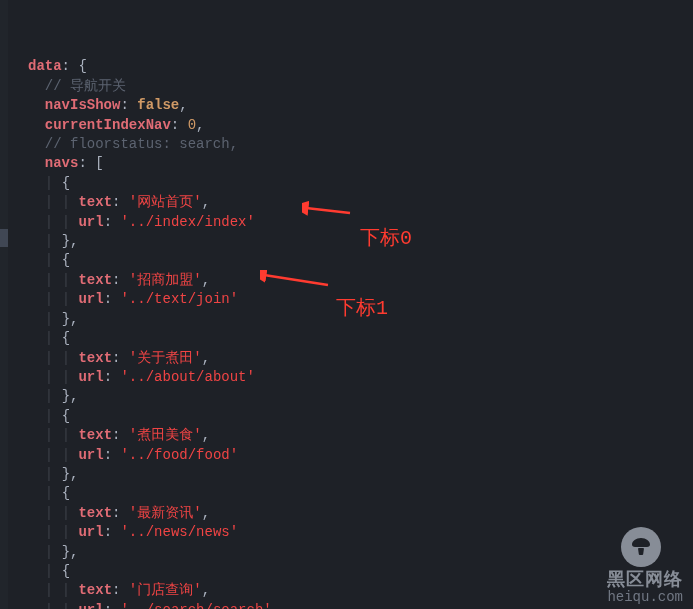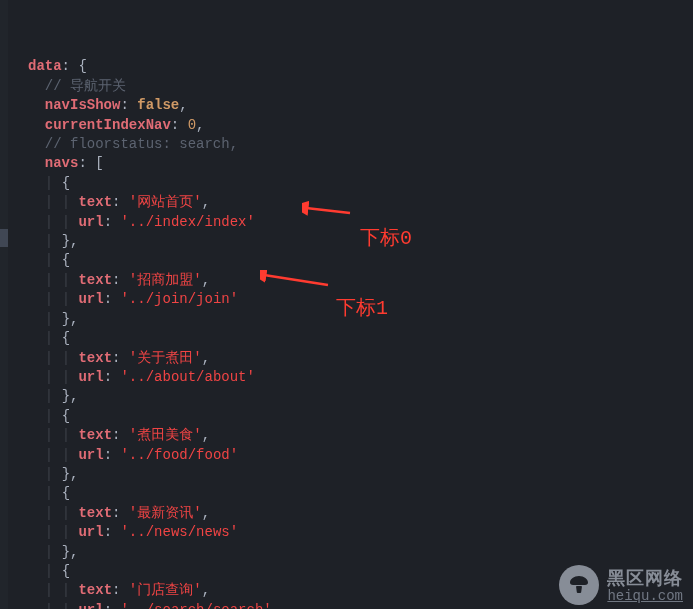--- a/index.html
+++ b/index.html
@@ -54,20 +54,21 @@
 }
 .watermark {
   position: absolute;
   right: 10px;
   bottom: 4px;
   display: flex;
   align-items: center;
   color: #878e9a;
   opacity: 0.85;
   pointer-events: none;
+  flex-direction: column;
 }
 .watermark .wm-icon {
   width: 40px; height: 40px;
   border-radius: 50%;
   background: #9aa0ab;
   display: flex;
   align-items: center;
   justify-content: center;
   margin-right: 8px;
 }
@@ -78,21 +79,20 @@
   font-size: 18px;
   font-weight: bold;
   color: #9aa0ab;
   letter-spacing: 1px;
 }
 .watermark .wm-text .dom {
   font-size: 14px;
   color: #7f8693;
   text-align: right;
   margin-top: -2px;
-  text-decoration: underline;
 }
 </style>
 </head>
 <body>
 
 <div class="gutter">
   <div class="gutter-mark" style="top:229px;"></div>
 </div>
 
 <div class="code">
@@ -101,21 +101,21 @@
 <span class="indent-guide">  </span><span class="c-key">navIsShow</span><span class="c-punc">: </span><span class="c-bool">false</span><span class="c-punc">,</span>
 <span class="indent-guide">  </span><span class="c-key">currentIndexNav</span><span class="c-punc">: </span><span class="c-num">0</span><span class="c-punc">,</span>
 <span class="indent-guide">  </span><span class="c-comment">// floorstatus: search,</span>
 <span class="indent-guide">  </span><span class="c-key">navs</span><span class="c-punc">: </span><span class="c-punc">[</span>
 <span class="indent-guide">  </span><span class="indent-guide">| </span><span class="c-punc">{</span>
 <span class="indent-guide">  </span><span class="indent-guide">| </span><span class="indent-guide">| </span><span class="c-key">text</span><span class="c-punc">: </span><span class="c-str">'网站首页'</span><span class="c-punc">,</span>
 <span class="indent-guide">  </span><span class="indent-guide">| </span><span class="indent-guide">| </span><span class="c-key">url</span><span class="c-punc">: </span><span class="c-str">'../index/index'</span>
 <span class="indent-guide">  </span><span class="indent-guide">| </span><span class="c-punc">}</span><span class="c-punc">,</span>
 <span class="indent-guide">  </span><span class="indent-guide">| </span><span class="c-punc">{</span>
 <span class="indent-guide">  </span><span class="indent-guide">| </span><span class="indent-guide">| </span><span class="c-key">text</span><span class="c-punc">: </span><span class="c-str">'招商加盟'</span><span class="c-punc">,</span>
-<span class="indent-guide">  </span><span class="indent-guide">| </span><span class="indent-guide">| </span><span class="c-key">url</span><span class="c-punc">: </span><span class="c-str">'../join/join'</span>
+<span class="indent-guide">  </span><span class="indent-guide">| </span><span class="indent-guide">| </span><span class="c-key">url</span><span class="c-punc">: </span><span class="c-str">'../text/join'</span>
 <span class="indent-guide">  </span><span class="indent-guide">| </span><span class="c-punc">}</span><span class="c-punc">,</span>
 <span class="indent-guide">  </span><span class="indent-guide">| </span><span class="c-punc">{</span>
 <span class="indent-guide">  </span><span class="indent-guide">| </span><span class="indent-guide">| </span><span class="c-key">text</span><span class="c-punc">: </span><span class="c-str">'关于煮田'</span><span class="c-punc">,</span>
 <span class="indent-guide">  </span><span class="indent-guide">| </span><span class="indent-guide">| </span><span class="c-key">url</span><span class="c-punc">: </span><span class="c-str">'../about/about'</span>
 <span class="indent-guide">  </span><span class="indent-guide">| </span><span class="c-punc">}</span><span class="c-punc">,</span>
 <span class="indent-guide">  </span><span class="indent-guide">| </span><span class="c-punc">{</span>
 <span class="indent-guide">  </span><span class="indent-guide">| </span><span class="indent-guide">| </span><span class="c-key">text</span><span class="c-punc">: </span><span class="c-str">'煮田美食'</span><span class="c-punc">,</span>
 <span class="indent-guide">  </span><span class="indent-guide">| </span><span class="indent-guide">| </span><span class="c-key">url</span><span class="c-punc">: </span><span class="c-str">'../food/food'</span>
 <span class="indent-guide">  </span><span class="indent-guide">| </span><span class="c-punc">}</span><span class="c-punc">,</span>
 <span class="indent-guide">  </span><span class="indent-guide">| </span><span class="c-punc">{</span>

